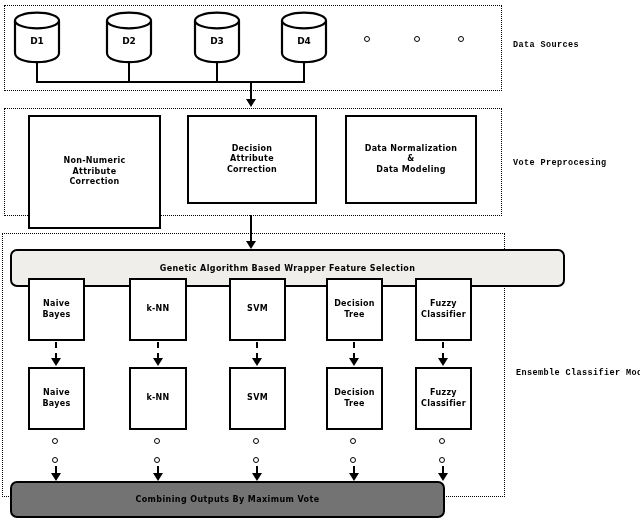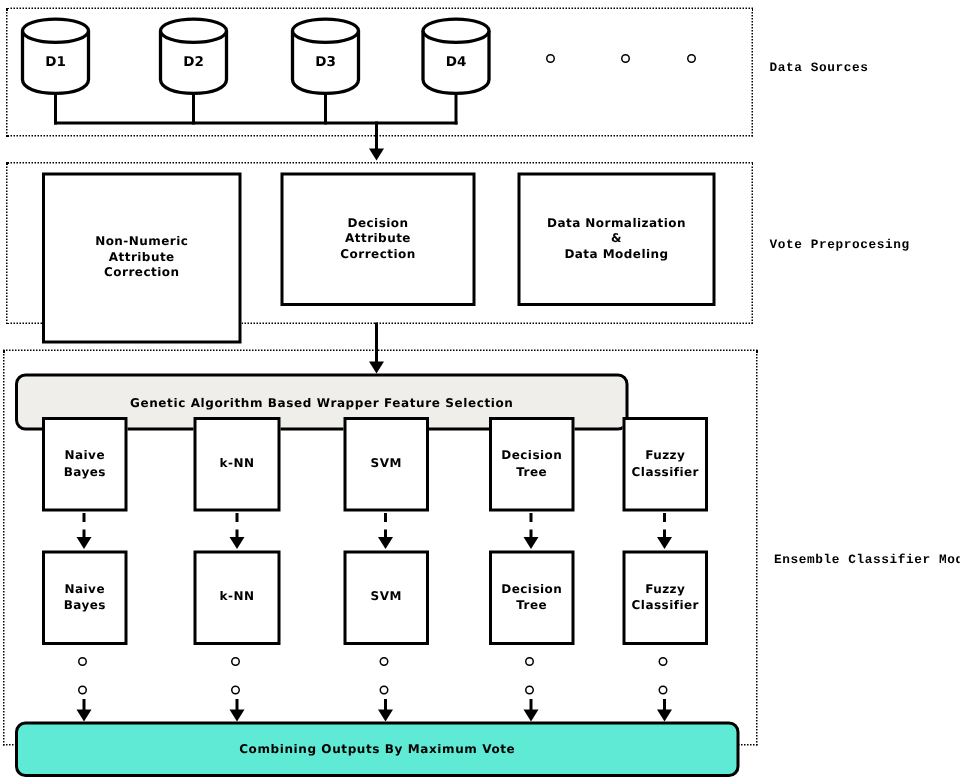--- a/index.html
+++ b/index.html
@@ -99,21 +99,21 @@
     <span>Data Modeling</span>
   </div>
 
   <div class="vline" style="left:250px;top:215px;height:27px"></div>
   <div class="arrow-head" style="left:246px;top:241px"></div>
 
   <div class="side-label" style="left:513px;top:158px">Vote Preprocesing</div>
 
   <div class="dotted-box" style="left:2px;top:233px;width:503px;height:264px"></div>
 
-  <div class="round-box" style="left:10px;top:249px;width:409px;height:38px;background:#efeeeb;align-items:flex-start;padding-top:13px">
+  <div class="round-box" style="left:10px;top:249px;width:555px;height:38px;background:#efeeeb;align-items:flex-start;padding-top:13px">
     <span>Genetic Algorithm Based Wrapper Feature Selection</span>
   </div>
 
   <div class="solid-box" style="left:28px;top:278px;width:57px;height:63px">
     <span>Naive</span>
     <span>Bayes</span>
   </div>
   <div class="solid-box" style="left:129px;top:278px;width:58px;height:63px">
     <span>k-NN</span>
   </div>
@@ -174,19 +174,19 @@
   <div class="arrow-head" style="left:51px;top:473px"></div>
   <div class="vdash" style="left:157px;top:466px;height:9px"></div>
   <div class="arrow-head" style="left:153px;top:473px"></div>
   <div class="vdash" style="left:256px;top:466px;height:9px"></div>
   <div class="arrow-head" style="left:252px;top:473px"></div>
   <div class="vdash" style="left:353px;top:466px;height:9px"></div>
   <div class="arrow-head" style="left:349px;top:473px"></div>
   <div class="vdash" style="left:442px;top:466px;height:9px"></div>
   <div class="arrow-head" style="left:438px;top:473px"></div>
 
-  <div class="round-box" style="left:10px;top:481px;width:483px;height:37px;background:#5eead4;z-index:3">
+  <div class="round-box" style="left:10px;top:481px;width:435px;height:37px;background:#737373;z-index:3">
     <span>Combining Outputs By Maximum Vote</span>
   </div>
 
   <div class="side-label" style="left:516px;top:368px">Ensemble Classifier Model</div>
 
 </div>
 
 </body></html>

